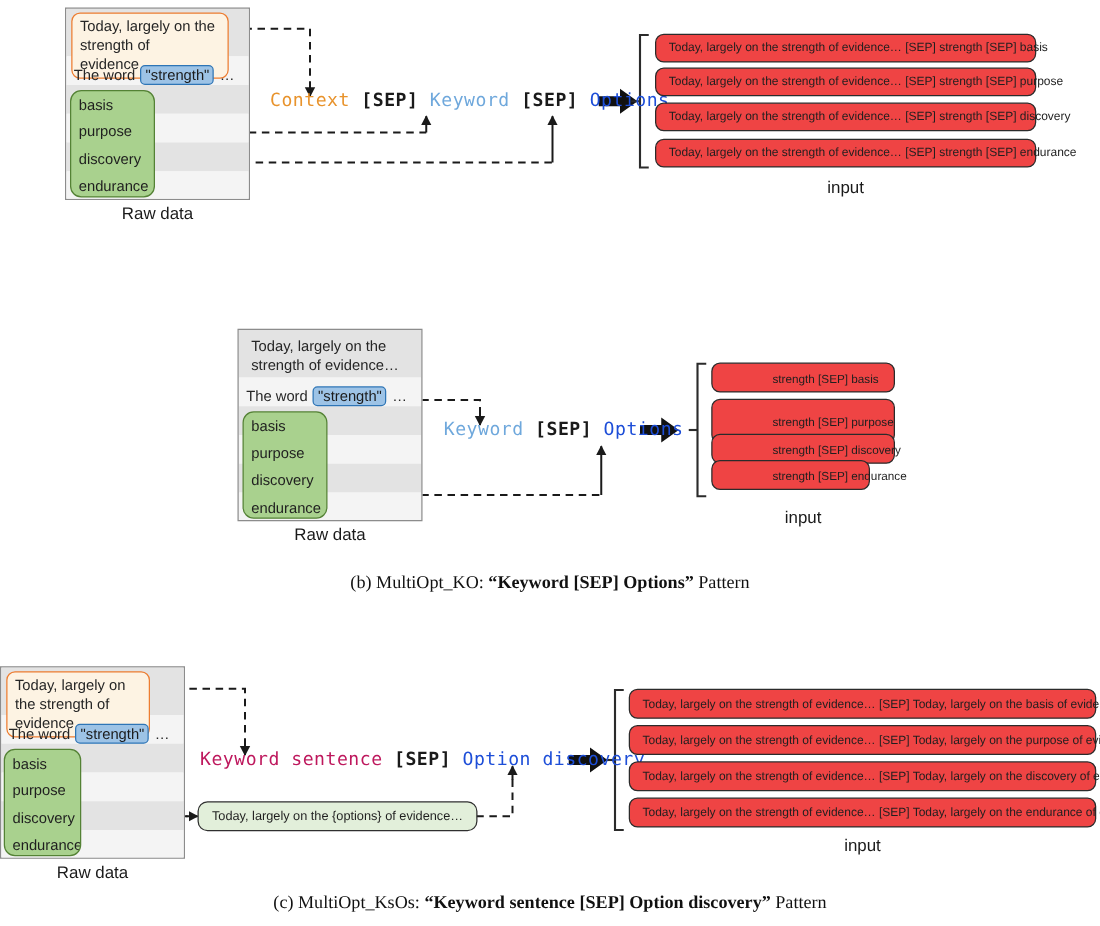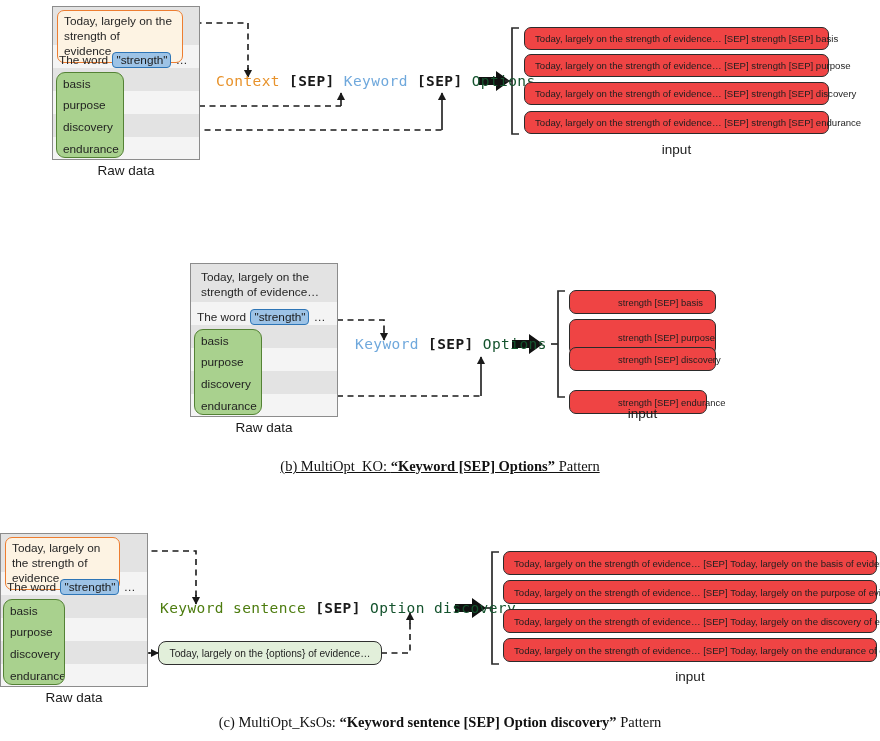--- a/index.html
+++ b/index.html
@@ -89,23 +89,23 @@
   
   .formula {
     position:absolute;
     font-family:"DejaVu Sans Mono", monospace;
     font-size:14.5px;
     letter-spacing:0.4px;
     white-space:nowrap;
   }
   .f-ctx  { color:#e8932c;margin-top:12px; }
   .f-kw   { color:#6fa8dc; }
-  .f-kw-o { color:#4d7c0f; }
+  .f-kw-o { color:#be185d; }
   .f-sep  { color:#1a1a1a; font-weight:bold; }
-  .f-opt  { color:#14532d; }
+  .f-opt  { color:#1d4ed8; }
 
   
   .inbox {
     position:absolute;
     background:#ef4444;
     border:1.5px solid #2b2b2b;
     border-radius:7px;
     display:flex;
     align-items:center;
     padding-left:10px;
@@ -306,24 +306,24 @@
 
   <div class="formula" style="left:355px;top:336px;">
     <span class="f-kw">Keyword</span>
     <span class="f-sep">[SEP]</span>
     <span class="f-opt">Options</span>
   </div>
 
   <div class="inbox small" style="left:569px;top:290px;width:147px;height:24px;">strength [SEP] basis</div>
   <div class="inbox small" style="left:569px;top:319px;width:147px;height:36px;">strength [SEP] purpose</div>
   <div class="inbox small" style="left:569px;top:347px;width:147px;height:24px;text-align:center;">strength [SEP] discovery</div>
-  <div class="inbox small" style="left:569px;top:390px;width:138px;height:24px;">strength [SEP] endurance</div>
+  <div class="inbox small" style="left:569px;top:368px;width:127px;height:24px;">strength [SEP] endurance</div>
   <div class="input-label" style="left:569px;top:406px;width:147px;">input</div>
 
-  <div class="caption" style="top:458px;text-decoration:underline;">
+  <div class="caption" style="top:458px;">
     <span>(b) MultiOpt_KO: </span><b>“Keyword [SEP] Options”</b><span> Pattern</span>
   </div>
 </div>
 
 <div class="panel" style="top:0;height:0;">
 
   <div class="rawdata-wrap" style="left:0px;top:533px;">
     <div class="rawdata" style="width:148px;height:154px;">
       <div class="rd-row dark" style="height:38px;"></div>
       <div class="rd-row light" style="height:23px;"></div>

